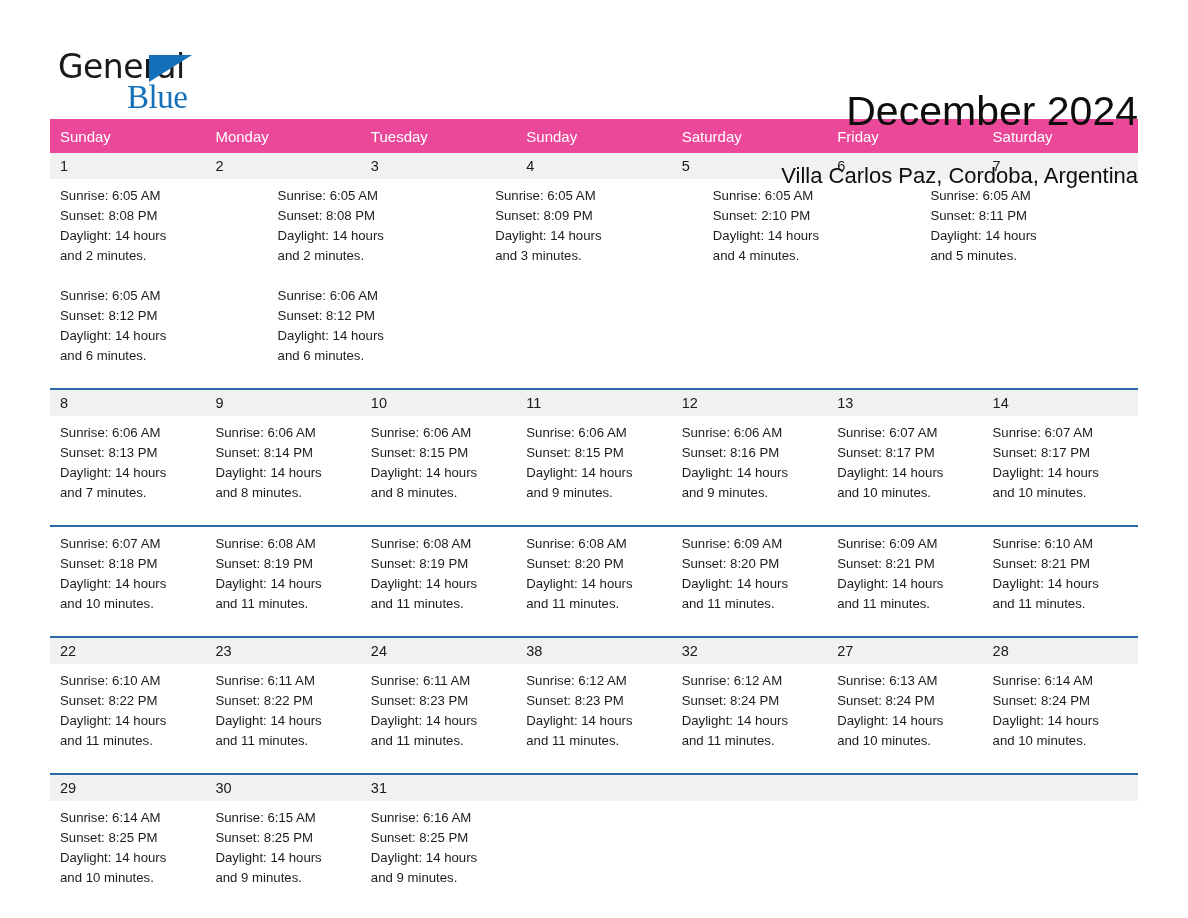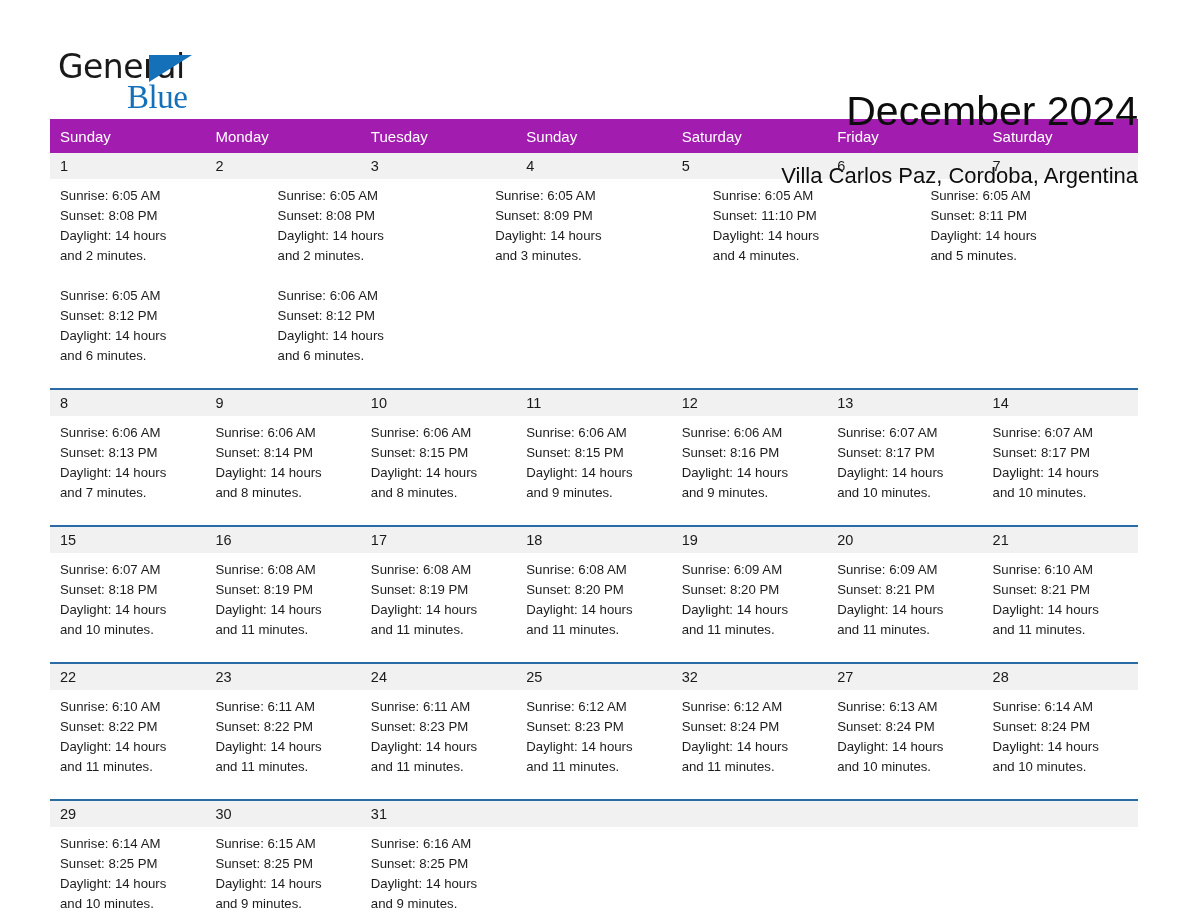--- a/index.html
+++ b/index.html
@@ -88,21 +88,21 @@
   }
 
   
   .calendar {
     width: 1088px;
     margin-top: 11px;
   }
   .weekdays {
     display: grid;
     grid-template-columns: repeat(7, 1fr);
-    background: #a21caf;
+    background: #ec4899;
     height: 34px;
   }
   .weekday {
     color: #ffffff;
     font-size: 15px;
     display: flex;
     align-items: center;
     padding-left: 10px;
   }
   .week {
@@ -196,21 +196,21 @@
               <div class="cell-line">and 2 minutes.</div>
             </div>
             <div class="cell-body">
               <div class="cell-line">Sunrise: 6:05 AM</div>
               <div class="cell-line">Sunset: 8:09 PM</div>
               <div class="cell-line">Daylight: 14 hours</div>
               <div class="cell-line">and 3 minutes.</div>
             </div>
             <div class="cell-body">
               <div class="cell-line">Sunrise: 6:05 AM</div>
-              <div class="cell-line">Sunset: 11:10 PM</div>
+              <div class="cell-line">Sunset: 2:10 PM</div>
               <div class="cell-line">Daylight: 14 hours</div>
               <div class="cell-line">and 4 minutes.</div>
             </div>
             <div class="cell-body">
               <div class="cell-line">Sunrise: 6:05 AM</div>
               <div class="cell-line">Sunset: 8:11 PM</div>
               <div class="cell-line">Daylight: 14 hours</div>
               <div class="cell-line">and 5 minutes.</div>
             </div>
             <div class="cell-body">
@@ -276,29 +276,20 @@
             </div>
             <div class="cell-body">
               <div class="cell-line">Sunrise: 6:07 AM</div>
               <div class="cell-line">Sunset: 8:17 PM</div>
               <div class="cell-line">Daylight: 14 hours</div>
               <div class="cell-line">and 10 minutes.</div>
             </div>
           </div>
         </div>
         <div class="week" style="display: block;">
-          <div class="daynum-row">
-            <div class="cell-num">15</div>
-            <div class="cell-num">16</div>
-            <div class="cell-num">17</div>
-            <div class="cell-num">18</div>
-            <div class="cell-num">19</div>
-            <div class="cell-num">20</div>
-            <div class="cell-num">21</div>
-          </div>
           <div style="display: grid; grid-template-columns: repeat(7, 1fr);">
             <div class="cell-body">
               <div class="cell-line">Sunrise: 6:07 AM</div>
               <div class="cell-line">Sunset: 8:18 PM</div>
               <div class="cell-line">Daylight: 14 hours</div>
               <div class="cell-line">and 10 minutes.</div>
             </div>
             <div class="cell-body">
               <div class="cell-line">Sunrise: 6:08 AM</div>
               <div class="cell-line">Sunset: 8:19 PM</div>
@@ -335,21 +326,21 @@
               <div class="cell-line">Daylight: 14 hours</div>
               <div class="cell-line">and 11 minutes.</div>
             </div>
           </div>
         </div>
         <div class="week" style="display: block;">
           <div class="daynum-row">
             <div class="cell-num">22</div>
             <div class="cell-num">23</div>
             <div class="cell-num">24</div>
-            <div class="cell-num">25</div>
+            <div class="cell-num">38</div>
             <div class="cell-num">32</div>
             <div class="cell-num">27</div>
             <div class="cell-num">28</div>
           </div>
           <div style="display: grid; grid-template-columns: repeat(7, 1fr);">
             <div class="cell-body">
               <div class="cell-line">Sunrise: 6:10 AM</div>
               <div class="cell-line">Sunset: 8:22 PM</div>
               <div class="cell-line">Daylight: 14 hours</div>
               <div class="cell-line">and 11 minutes.</div>

